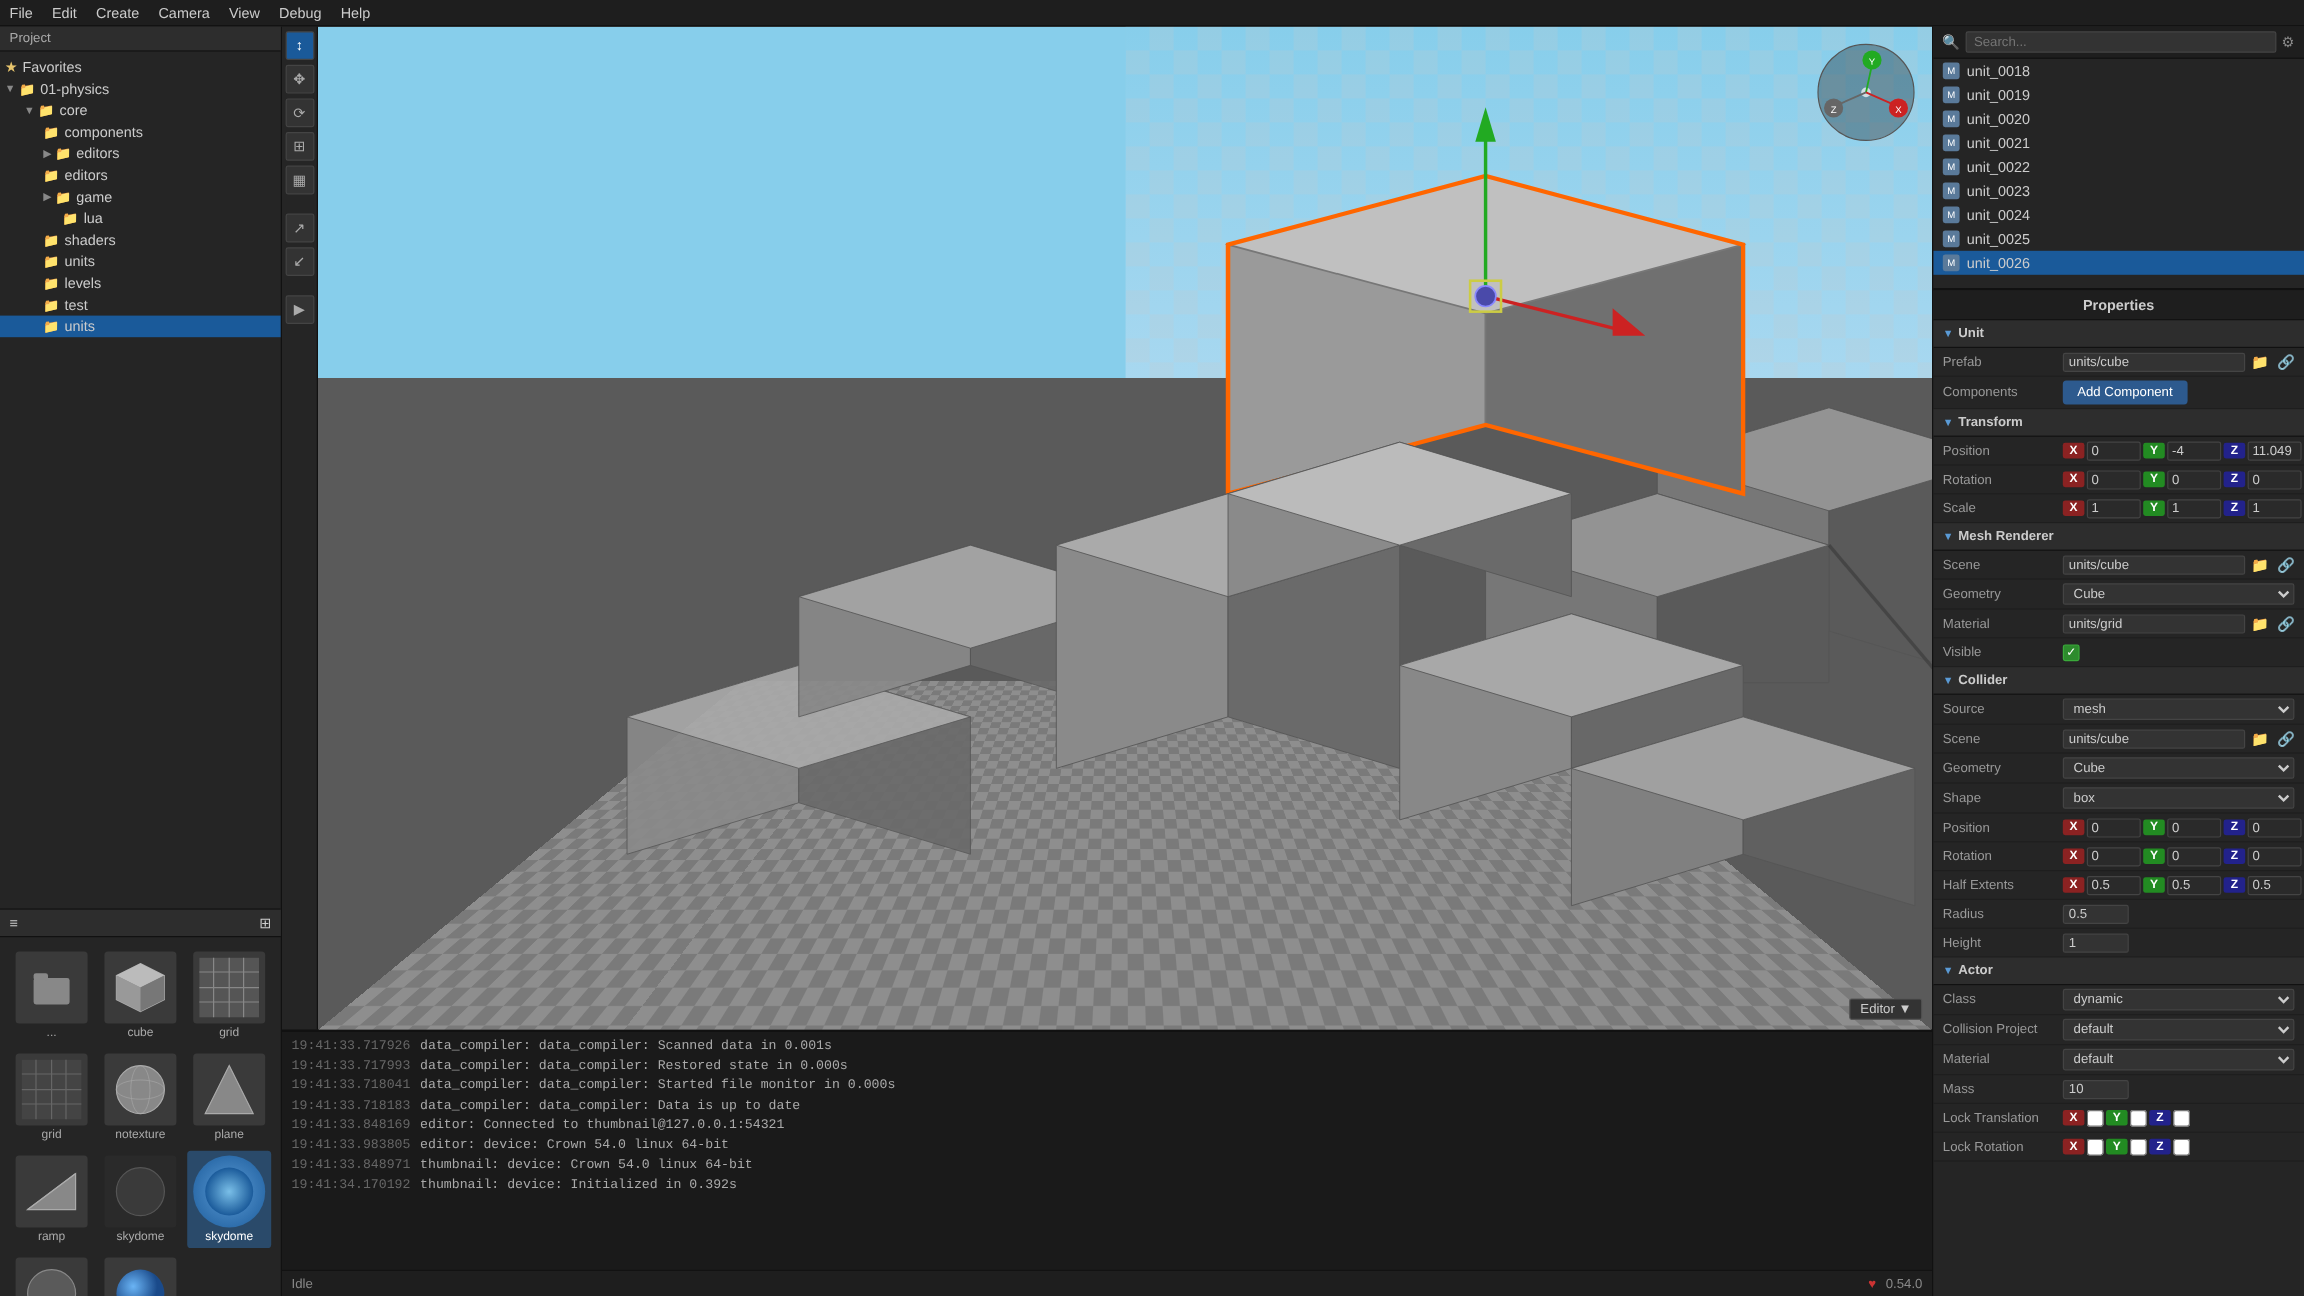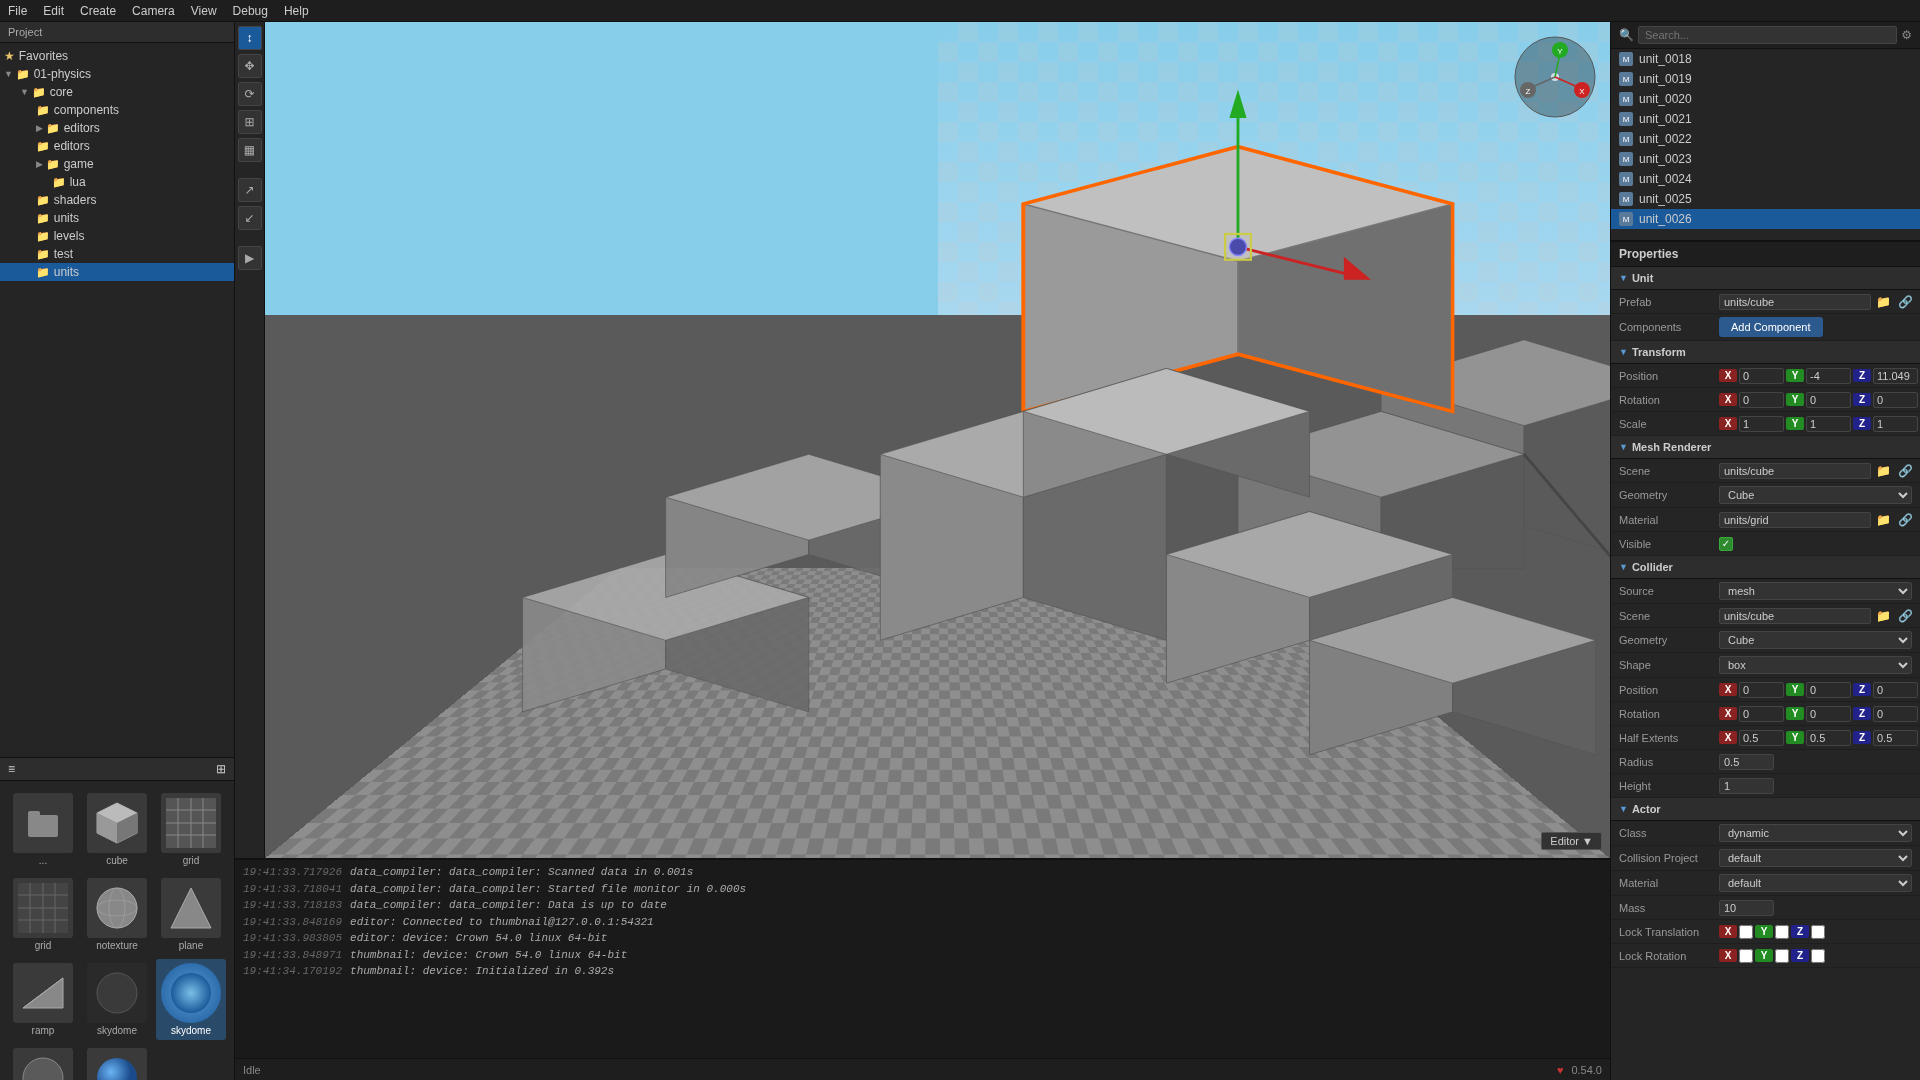--- a/index.html
+++ b/index.html
@@ -39,21 +39,21 @@
     
     .viewport-toolbar { width: 30px; background: #252525; display: flex; flex-direction: column; align-items: center; padding: 4px 0; gap: 4px; border-right: 1px solid #111; flex-shrink: 0; }
     .toolbar-btn { width: 24px; height: 24px; background: #333; border: 1px solid #444; border-radius: 2px; display: flex; align-items: center; justify-content: center; cursor: pointer; color: #aaa; font-size: 12px; }
     .toolbar-btn.active { background: #1a5a9a; color: #fff; }
     .viewport { flex: 1; background: #4a4a4a; position: relative; overflow: hidden; }
 
     
     .console-panel { height: 200px; background: #1a1a1a; border-top: 2px solid #111; display: flex; flex-direction: column; flex-shrink: 0; }
     .console-header { background: #2d2d2d; padding: 4px 8px; font-size: 11px; color: #aaa; border-bottom: 1px solid #111; display: flex; align-items: center; gap: 8px; }
     .console-output { flex: 1; overflow-y: auto; padding: 4px 8px; font-size: 11px; font-family: 'Courier New', monospace; }
-    .console-line { display: flex; gap: 8px; line-height: 1.5; font-style: italic; }
+    .console-line { display: flex; gap: 8px; line-height: 1.5; }
     .console-time { color: #666; flex-shrink: 0; }
     .console-text { color: #aaa; }
 
     
     .status-bar { height: 22px; background: #1e1e1e; border-top: 1px solid #111; display: flex; align-items: center; justify-content: space-between; padding: 0 8px; font-size: 11px; color: #888; flex-shrink: 0; }
 
     
     .right-panel { width: 310px; background: #252525; display: flex; flex-direction: column; border-left: 1px solid #111; flex-shrink: 0; overflow-y: auto; }
 
     
@@ -449,20 +449,24 @@
       </div>
     </div>
 
     <div class="console-panel">
       <div class="console-output" id="console-output">
       <div class="console-line">
             <span class="console-time">19:41:33.717926</span>
             <span class="console-text">data_compiler: data_compiler: Scanned data in 0.001s</span>
           </div>
           <div class="console-line">
+            <span class="console-time">19:41:33.717993</span>
+            <span class="console-text">data_compiler: data_compiler: Restored state in 0.000s</span>
+          </div>
+          <div class="console-line">
             <span class="console-time">19:41:33.718041</span>
             <span class="console-text">data_compiler: data_compiler: Started file monitor in 0.000s</span>
           </div>
           <div class="console-line">
             <span class="console-time">19:41:33.718183</span>
             <span class="console-text">data_compiler: data_compiler: Data is up to date</span>
           </div>
           <div class="console-line">
             <span class="console-time">19:41:33.848169</span>
             <span class="console-text">editor: Connected to thumbnail@127.0.0.1:54321</span>
@@ -533,21 +537,21 @@
             <span>unit_0025</span>
           </div>
           <div class="file-list-item selected">
             <span class="file-icon">M</span>
             <span>unit_0026</span>
           </div>
         </div>
     </div>
 
     <div class="properties-panel">
-      <div class="prop-section-header" style="background:#1e1e1e;font-size:12px;">
+      <div class="prop-section-header" style="background:#1e1e1e;font-size:12px;justify-content:center;">
         <span>Properties</span>
       </div>
 
       <div class="prop-section-header">
         <span class="arrow" style="color:#5a9ad5;">▼</span>
         <span>Unit</span>
       </div>
       <div class="prop-row">
         <span class="prop-label">Prefab</span>
         <div class="prop-value">

